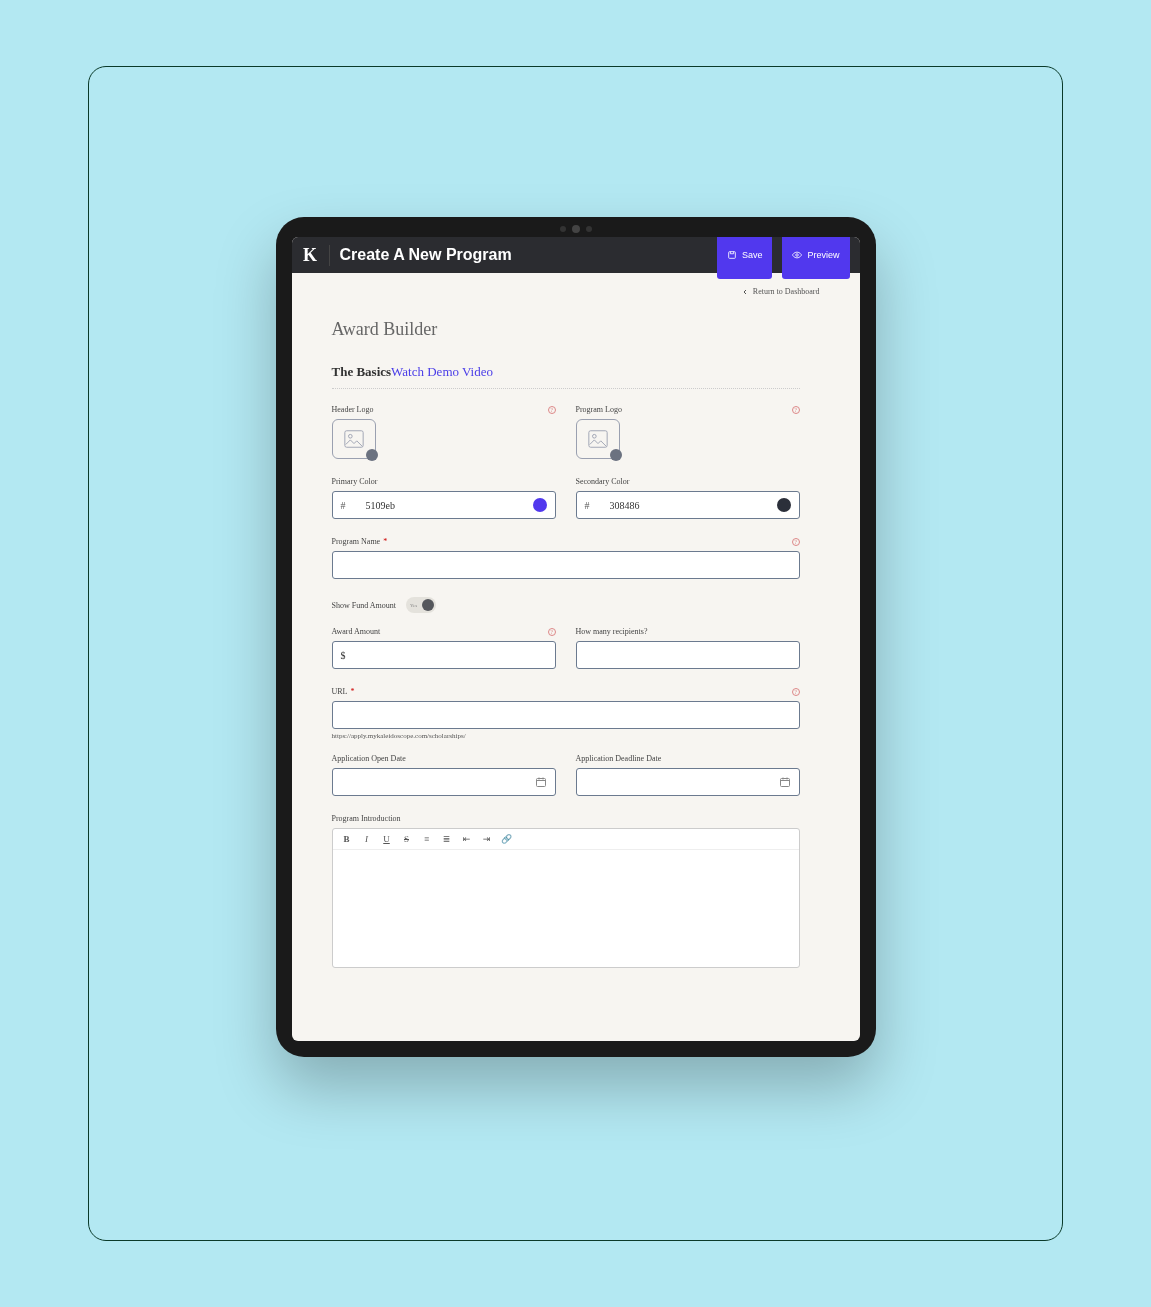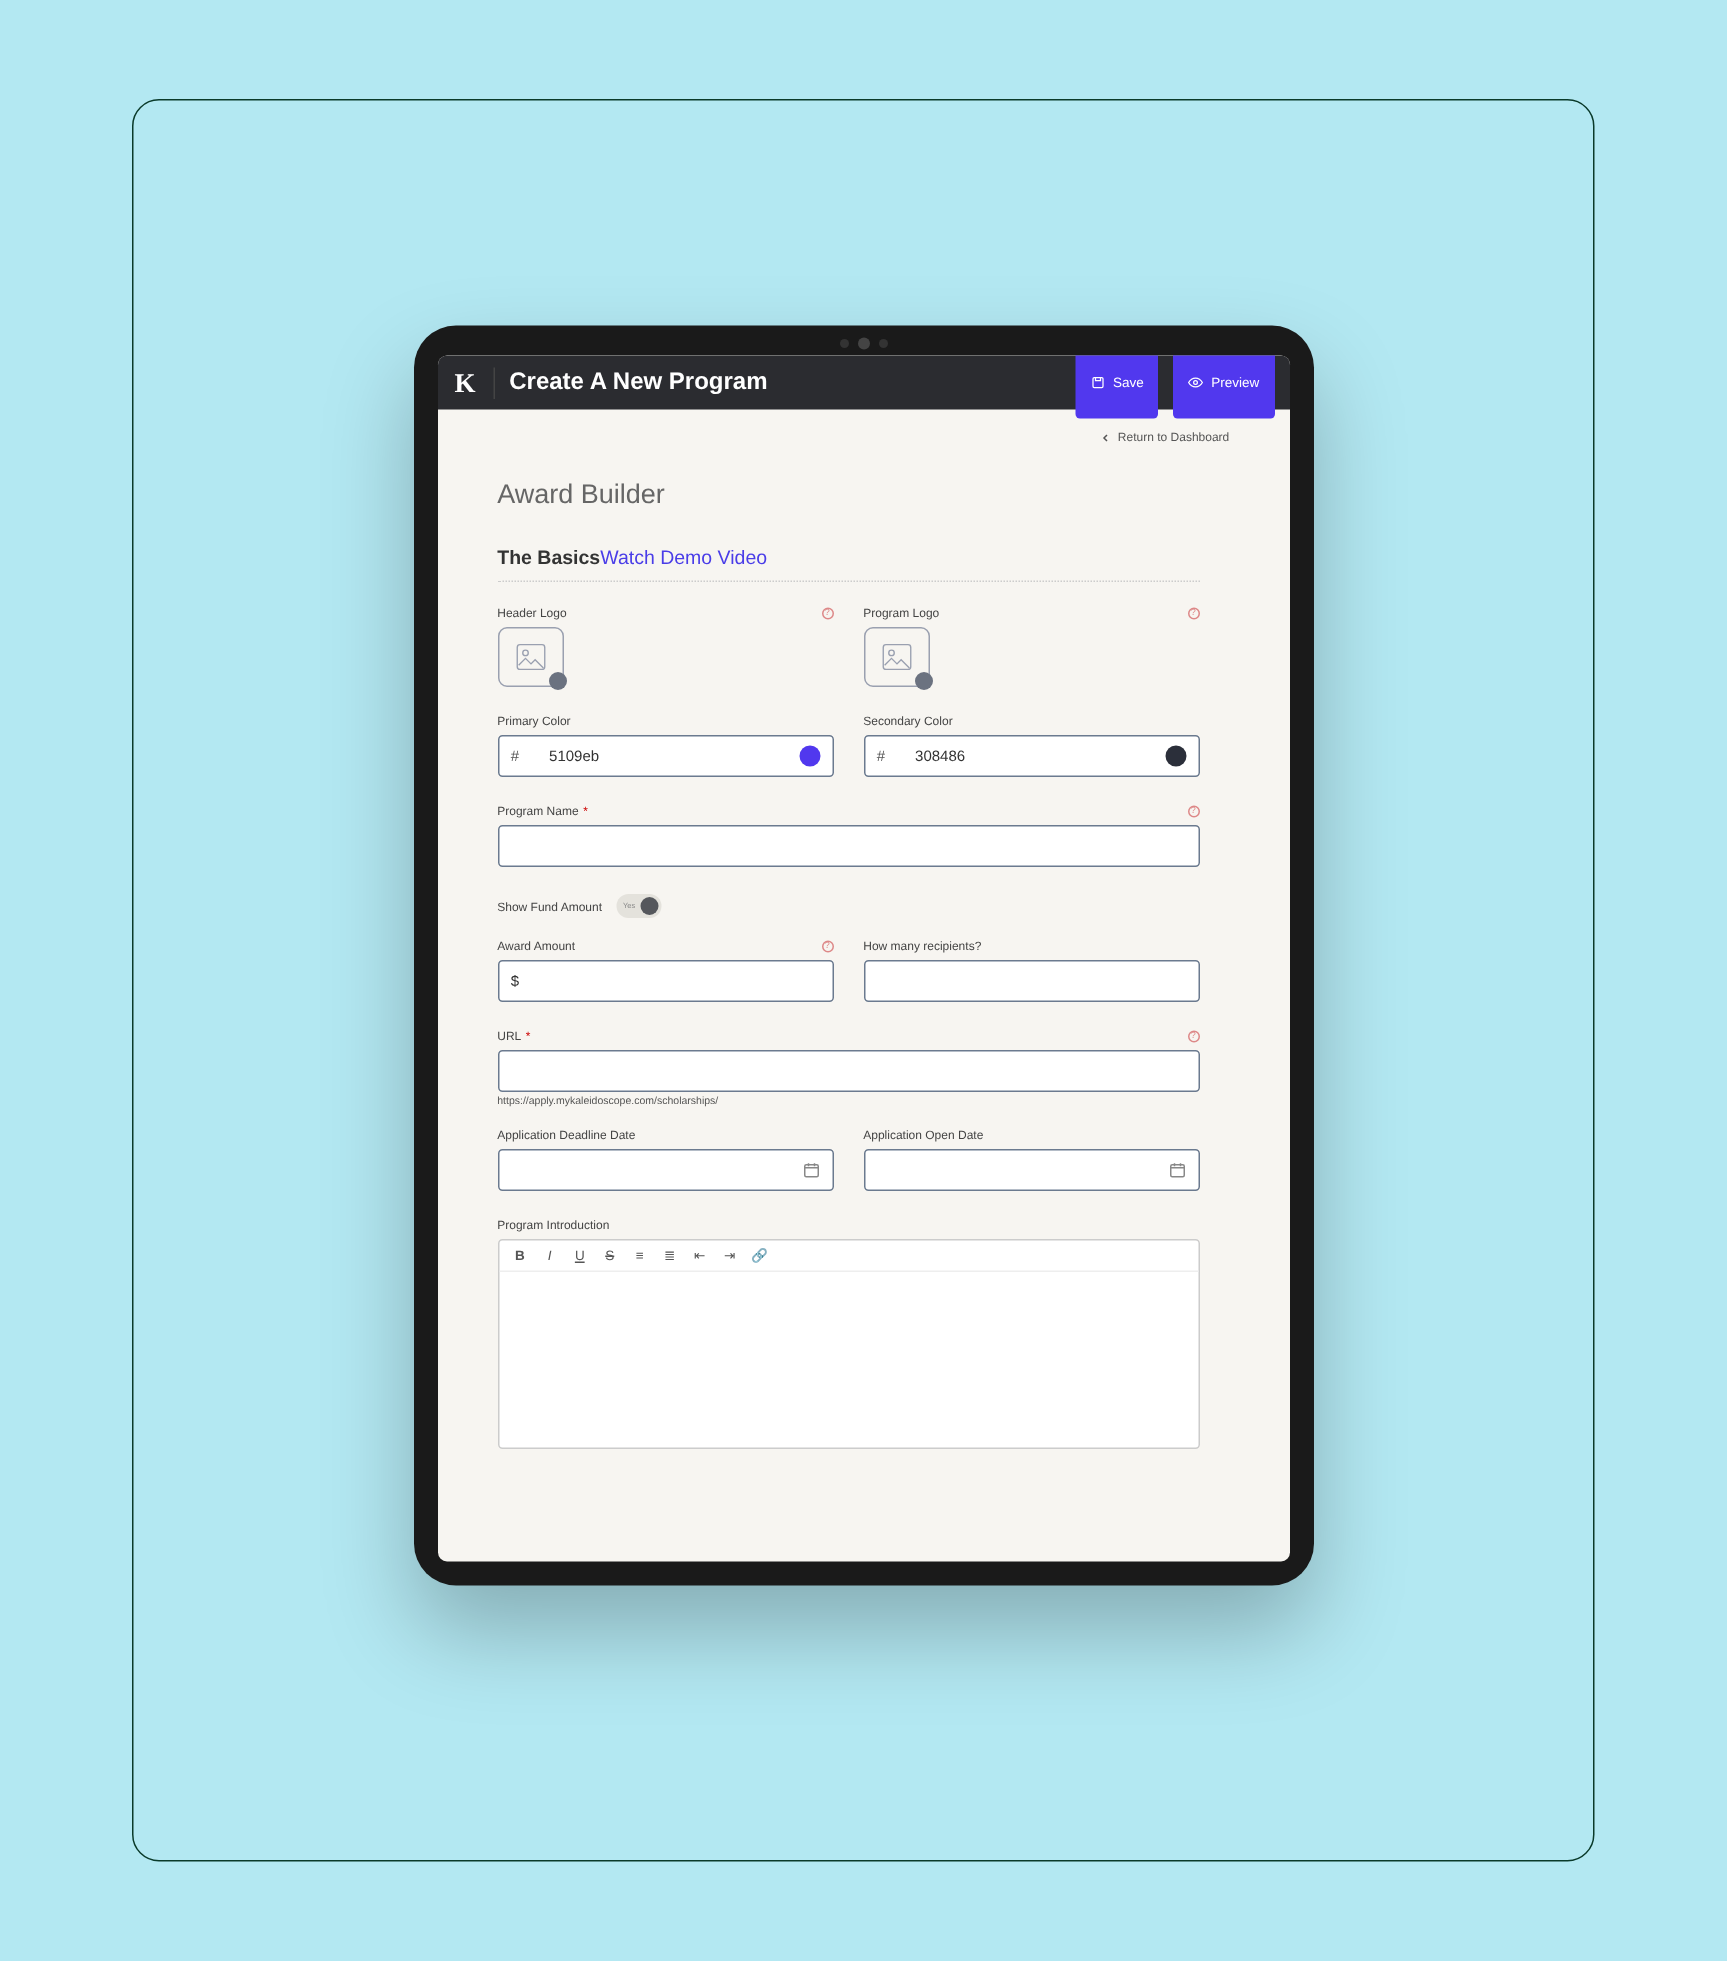--- a/index.html
+++ b/index.html
@@ -73,20 +73,21 @@
     cursor: pointer;
     border: none;
   }
   .btn svg { width: 10px; height: 10px; }
   .content {
     flex: 1;
     padding: 18px 60px 0 40px;
     overflow: hidden;
     position: relative;
     color: #333;
+    font-family: Liberation Serif, serif;
   }
   .return-link {
     position: absolute; top: 14px; right: 40px;
     font-size: 8px; color: #555;
     display: flex; align-items: center; gap: 4px;
     cursor: pointer;
   }
   .page-title {
     font-size: 18px; color: #666; font-weight: 400;
     margin-top: 28px; margin-bottom: 24px;
@@ -314,30 +315,30 @@
               <span class="req">*</span>
               <span class="help-icon">?</span>
             </div>
             <div class="text-input"></div>
             <div class="url-hint">https://apply.mykaleidoscope.com/scholarships/</div>
           </div>
         </div>
 
         <div class="row" style="margin-top:14px;">
           <div class="col">
-            <div class="field-label">Application Deadline Date</div>
+            <div class="field-label">Application Open Date</div>
             <div class="text-input date-input">
               <svg class="cal-icon" viewBox="0 0 24 24" fill="none" stroke="#888" stroke-width="2">
                   <rect x="3" y="5" width="18" height="16" rx="2"></rect>
                   <path d="M3 9h18M8 3v4M16 3v4"></path>
                 </svg>
             </div>
           </div>
           <div class="col">
-            <div class="field-label">Application Open Date</div>
+            <div class="field-label">Application Deadline Date</div>
             <div class="text-input date-input">
               <svg class="cal-icon" viewBox="0 0 24 24" fill="none" stroke="#888" stroke-width="2">
                   <rect x="3" y="5" width="18" height="16" rx="2"></rect>
                   <path d="M3 9h18M8 3v4M16 3v4"></path>
                 </svg>
             </div>
           </div>
         </div>
 
         <div class="row">

